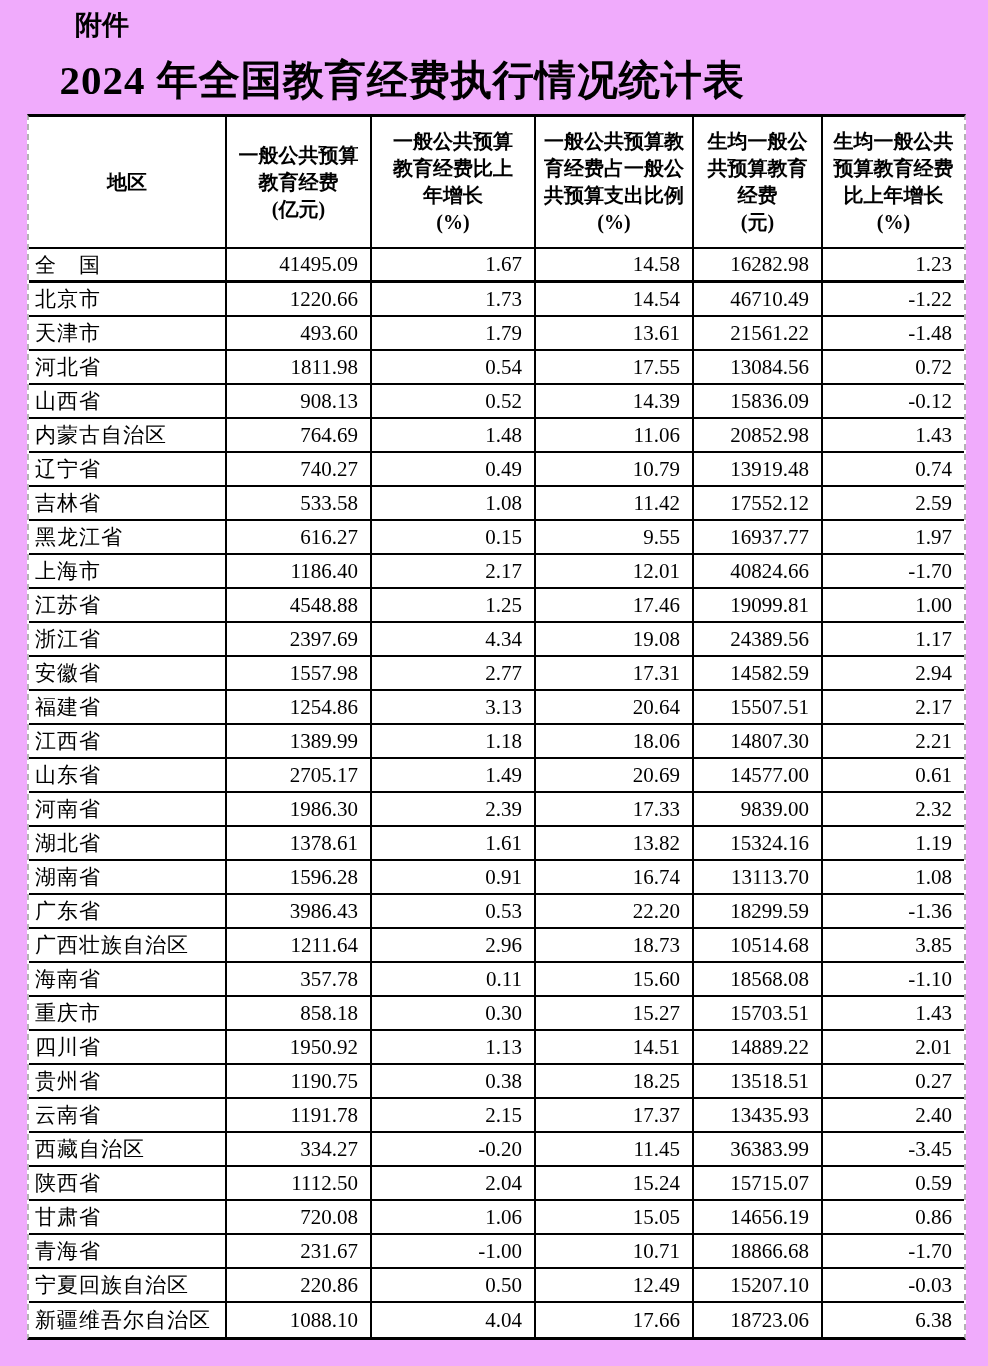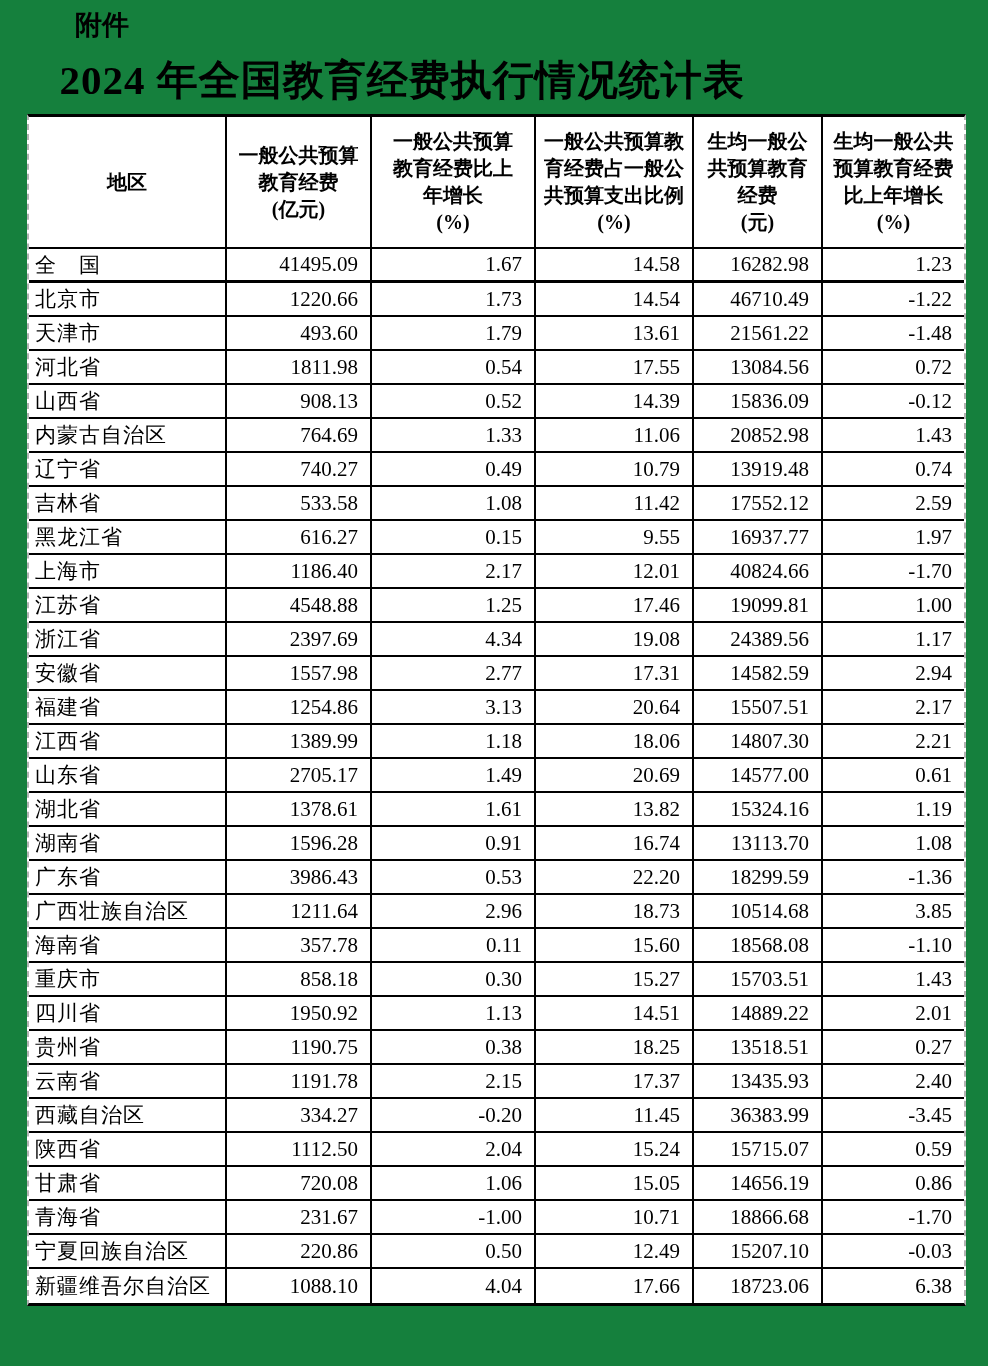--- a/index.html
+++ b/index.html
@@ -8,21 +8,21 @@
     height: 1366px;
     background: #ffffff;
     font-family: "Liberation Serif", "DejaVu Serif", serif;
     color: #000000;
     overflow: hidden;
   }
   .page {
     position: relative;
     width: 988px;
     height: 1366px;
-    background: #15803d;
+    background: #f0abfc;
   }
   .attachment {
     position: absolute;
     left: 75px;
     top: 8px;
     font-family: "DejaVu Sans", "Liberation Sans", sans-serif;
     font-weight: bold;
     font-size: 27px;
     line-height: 34px;
     color: #000;
@@ -178,21 +178,21 @@
           <td class="region">山西省</td>
           <td class="num">908.13</td>
           <td class="num">0.52</td>
           <td class="num">14.39</td>
           <td class="num">15836.09</td>
           <td class="num">-0.12</td>
         </tr>
         <tr>
           <td class="region">内蒙古自治区</td>
           <td class="num">764.69</td>
-          <td class="num">1.33</td>
+          <td class="num">1.48</td>
           <td class="num">11.06</td>
           <td class="num">20852.98</td>
           <td class="num">1.43</td>
         </tr>
         <tr>
           <td class="region">辽宁省</td>
           <td class="num">740.27</td>
           <td class="num">0.49</td>
           <td class="num">10.79</td>
           <td class="num">13919.48</td>
@@ -264,20 +264,28 @@
         </tr>
         <tr>
           <td class="region">山东省</td>
           <td class="num">2705.17</td>
           <td class="num">1.49</td>
           <td class="num">20.69</td>
           <td class="num">14577.00</td>
           <td class="num">0.61</td>
         </tr>
         <tr>
+          <td class="region">河南省</td>
+          <td class="num">1986.30</td>
+          <td class="num">2.39</td>
+          <td class="num">17.33</td>
+          <td class="num">9839.00</td>
+          <td class="num">2.32</td>
+        </tr>
+        <tr>
           <td class="region">湖北省</td>
           <td class="num">1378.61</td>
           <td class="num">1.61</td>
           <td class="num">13.82</td>
           <td class="num">15324.16</td>
           <td class="num">1.19</td>
         </tr>
         <tr>
           <td class="region">湖南省</td>
           <td class="num">1596.28</td>

